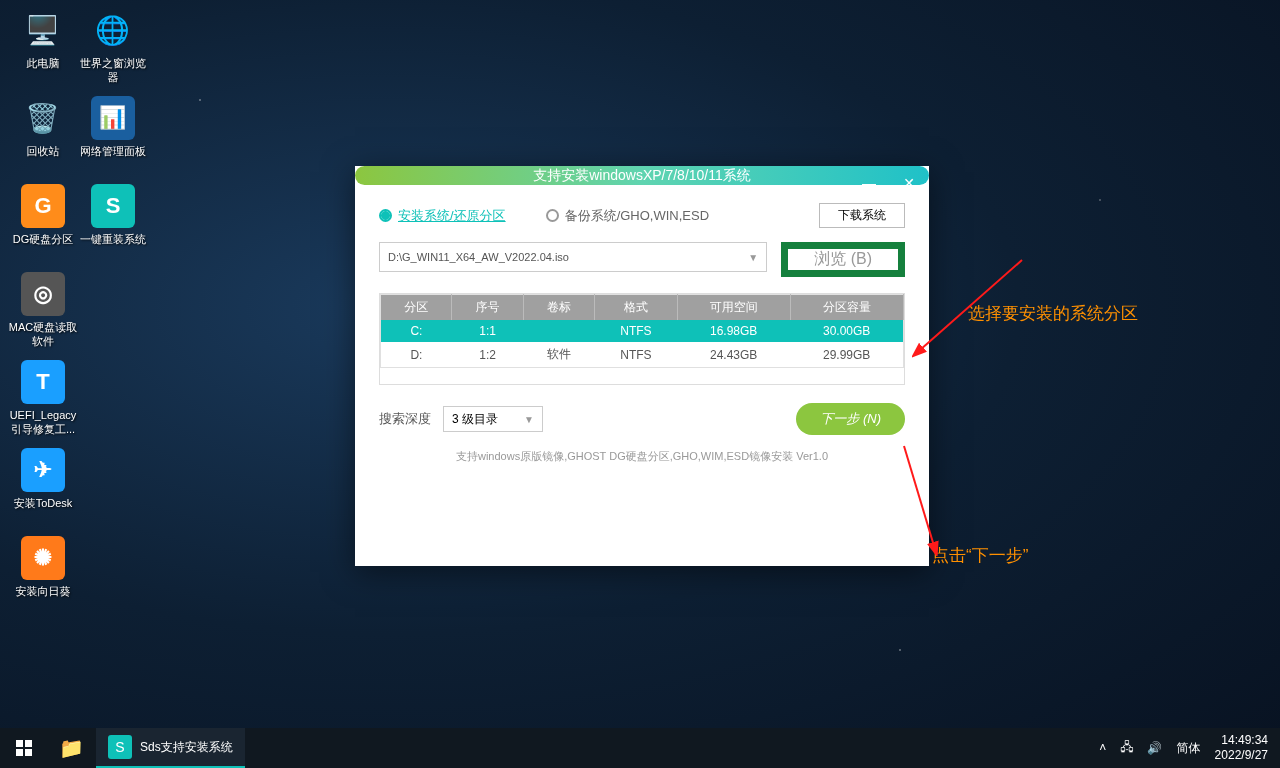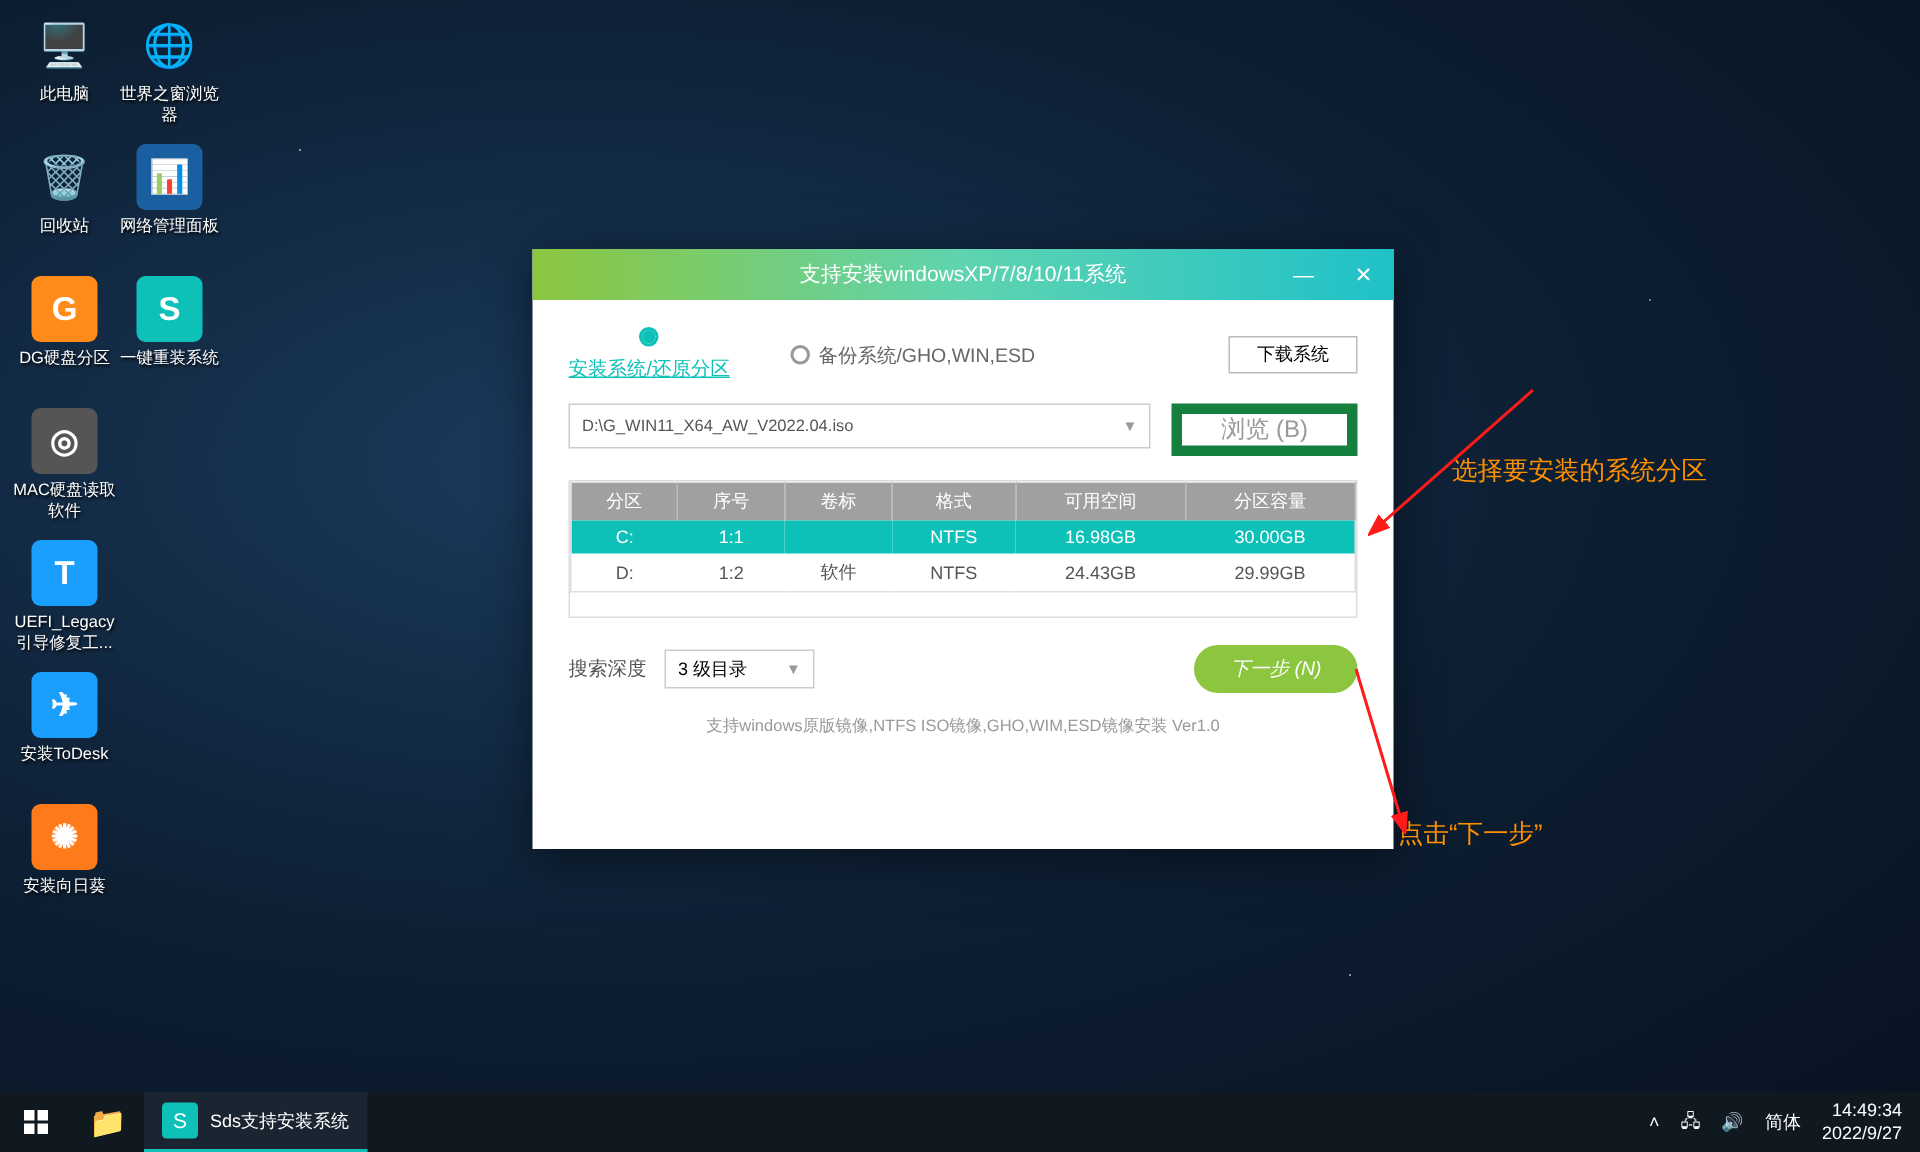--- a/index.html
+++ b/index.html
@@ -18,28 +18,28 @@
 .start { width: 48px; height: 40px; color: #fff; display: flex; align-items: center; justify-content: center; font-size: 18px; cursor: pointer; }
 .tb-icon { width: 48px; height: 40px; display: flex; align-items: center; justify-content: center; font-size: 20px; cursor: pointer; }
 .tb-task { height: 40px; background: #1a2531; border-bottom: 2px solid #0ec1b8; padding: 0 12px; display: flex; align-items: center; color: #fff; font-size: 12px; gap: 8px; cursor: pointer; }
 .tb-task .appico { width: 24px; height: 24px; background: #0ec1b8; border-radius: 3px; display:flex; align-items:center; justify-content:center; color:#fff; font-size:14px;}
 .tray { margin-left: auto; display: flex; align-items: center; color: #fff; font-size: 12px; gap: 14px; padding-right: 12px; }
 .tray .clock { text-align: right; line-height: 15px; font-size: 12px; }
 .tray-icon { cursor: pointer; }
 
 
 .win { position: absolute; left: 355px; top: 166px; width: 574px; height: 400px; background: #fff; box-shadow: 0 6px 30px rgba(0,0,0,.5); }
-.titlebar { height: 34px; background: linear-gradient(90deg, #8cc63f 0%, #5fd4b0 50%, #1fc1c8 100%); display: flex; align-items: center; justify-content: center; position: relative; color: #fff; font-size: 14px; }
+.titlebar { height: 19px; background: linear-gradient(90deg, #8cc63f 0%, #5fd4b0 50%, #1fc1c8 100%); display: flex; align-items: center; justify-content: center; position: relative; color: #fff; font-size: 14px; border-radius: 16px; }
 .titlebar .ctrls { position: absolute; right: 0; top: 0; height: 34px; display: flex; }
 .titlebar .ctrl { width: 40px; display: flex; align-items: center; justify-content: center; cursor: pointer; font-size: 14px; }
 .body { padding: 18px 24px 14px; }
 .radios { display: flex; align-items: center; gap: 40px; margin-bottom: 14px; }
 .radio { display: flex; align-items: center; gap: 6px; font-size: 13px; color: #666; cursor: pointer; }
 .radio .dot { width: 13px; height: 13px; border-radius: 50%; border: 2px solid #999; }
-.radio.sel { color: #0ec1b8; text-decoration: underline; flex-direction: column; }
+.radio.sel { color: #0ec1b8; text-decoration: underline; }
 .radio.sel .dot { border-color: #0ec1b8; background: radial-gradient(circle, #0ec1b8 0 4px, #fff 5px); }
 .dlbtn { margin-left: auto; border: 1px solid #bbb; background: #fff; padding: 3px 18px; font-size: 12px; cursor: pointer; }
 .lbl-row { font-size: 13px; color: #555; margin-bottom: 10px; }
 .path-row { display: flex; gap: 14px; margin-bottom: 16px; }
 .path-input { flex: 1; border: 1px solid #ccc; height: 30px; padding: 0 8px; font-size: 11px; font-family: monospace; color: #555; display: flex; align-items: center; justify-content: space-between; }
 .path-input .dd { color: #999; font-size: 10px; }
 .browse { border: 7px solid #15803d; background: #fff; padding: 0 26px; font-size: 16px; color: #999; cursor: pointer; }
 .tbl { width: 100%; border: 1px solid #e0e0e0; border-collapse: collapse; font-size: 12px; }
 .tbl th { background: #a0a0a0; color: #fff; font-weight: normal; padding: 4px 8px; border-right: 1px solid #bbb; }
 .tbl td { padding: 4px 8px; text-align: center; color: #555; }
@@ -166,21 +166,21 @@
       </table>
     </div>
     <div class="footer">
       <span class="depth-lbl">搜索深度</span>
       <div class="depth-sel">
         <span>3 级目录</span>
         <span style="color:#999;font-size:10px;">▼</span>
       </div>
       <button class="nextbtn">下一步 (N)</button>
     </div>
-    <div class="footnote">支持windows原版镜像,NTFS ISO镜像,GHO,WIM,ESD镜像安装 Ver1.0</div>
+    <div class="footnote">支持windows原版镜像,GHOST DG硬盘分区,GHO,WIM,ESD镜像安装 Ver1.0</div>
   </div>
 </div>
 
 <div class="anno1">选择要安装的系统分区</div>
 <div class="anno2">点击“下一步”</div>
 <svg class="arrow" style="left:912px; top:250px;" width="120" height="110">
   <defs>
       <marker id="ah1" markerWidth="10" markerHeight="10" refX="2" refY="3" orient="auto">
         <path d="M0,0 L0,6 L8,3 z" fill="#ff1a1a"></path>
       </marker>

